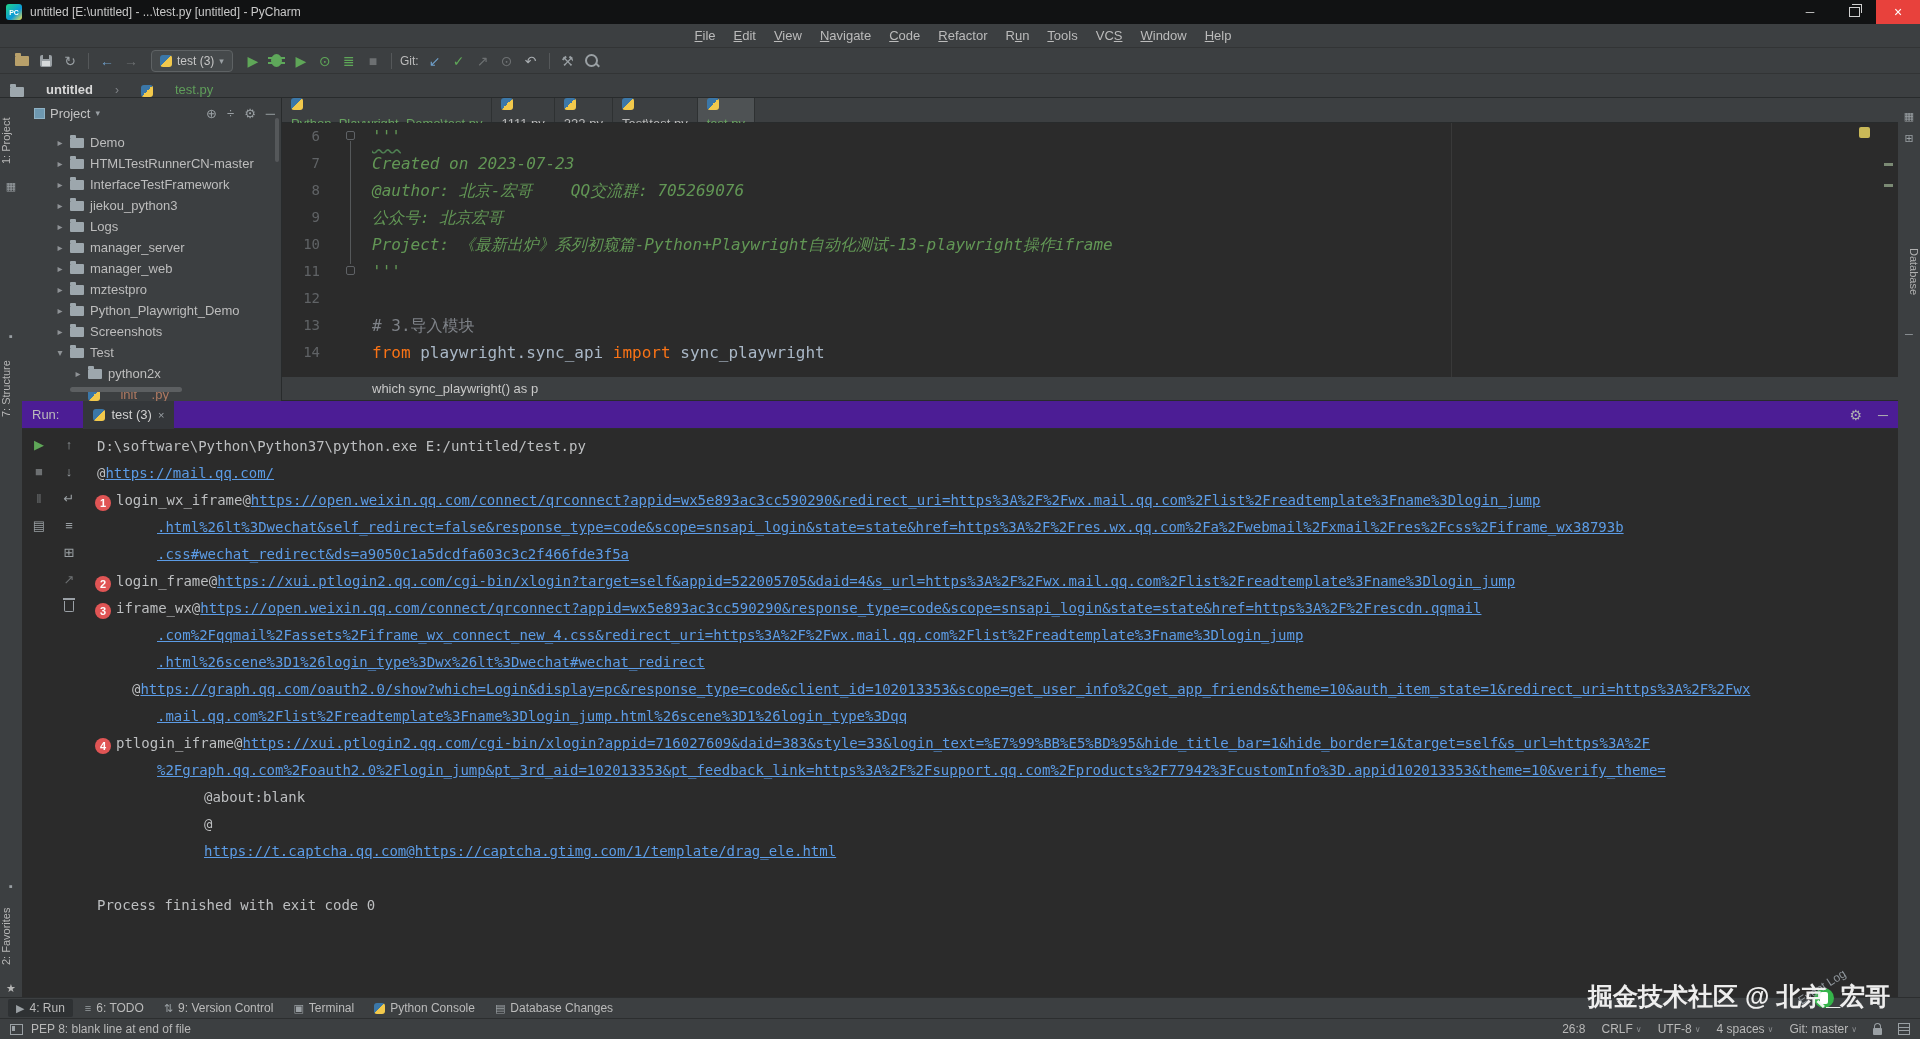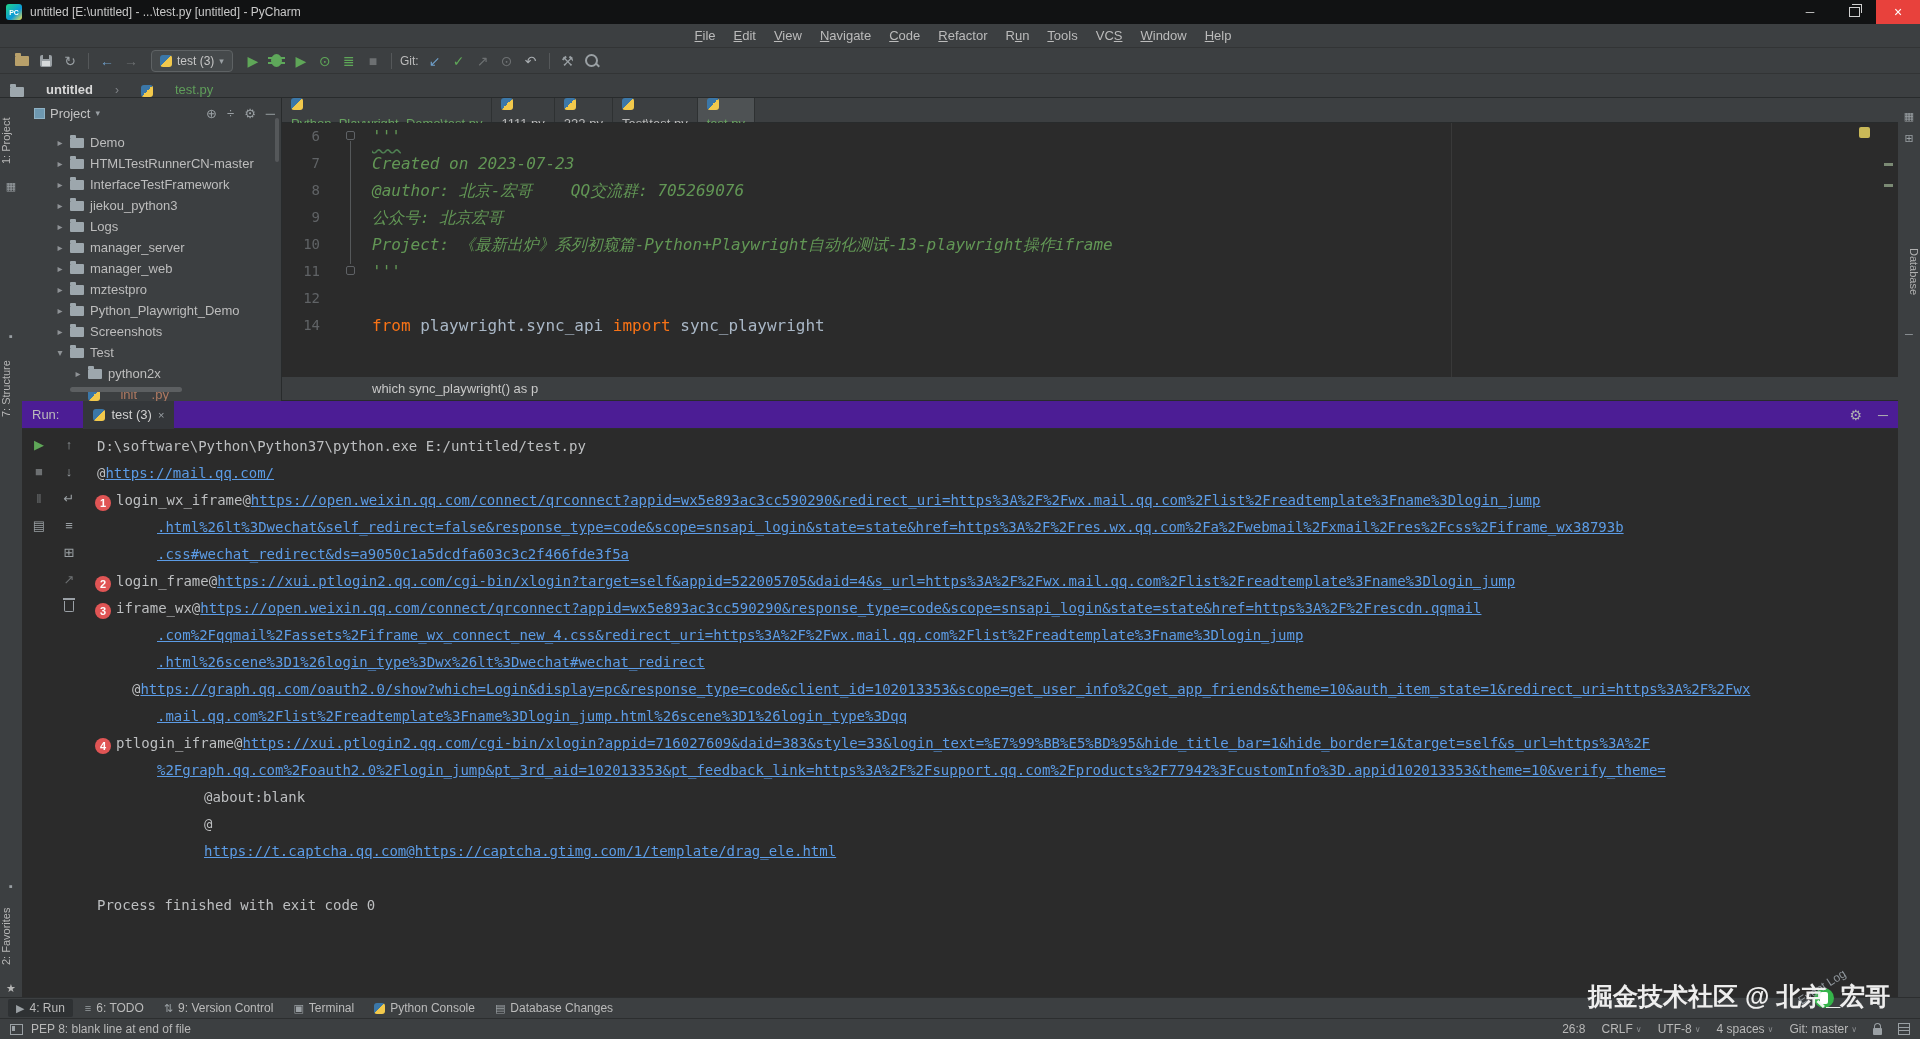--- a/index.html
+++ b/index.html
@@ -346,20 +346,21 @@
     </div>
 
   <div id="code">
       <div class="code-line"><span class="lnum">6</span><span class="fold-box"></span><span class="lcontent"><span class="tok str wavy">'''</span></span></div>
       <div class="code-line"><span class="lnum">7</span><span class="lcontent"><span class="tok doc">Created on 2023-07-23</span></span></div>
       <div class="code-line"><span class="lnum">8</span><span class="lcontent"><span class="tok doc">@author: 北京-宏哥    QQ交流群: 705269076</span></span></div>
       <div class="code-line"><span class="lnum">9</span><span class="lcontent"><span class="tok doc">公众号: 北京宏哥</span></span></div>
       <div class="code-line"><span class="lnum">10</span><span class="lcontent"><span class="tok doc">Project: 《最新出炉》系列初窥篇-Python+Playwright自动化测试-13-playwright操作iframe</span></span></div>
       <div class="code-line"><span class="lnum">11</span><span class="fold-box"></span><span class="lcontent"><span class="tok str">'''</span></span></div>
       <div class="code-line"><span class="lnum">12</span><span class="lcontent"></span></div>
+      <div class="code-line"><span class="lnum">13</span><span class="lcontent"><span class="tok com"># 3.导入模块</span></span></div>
       <div class="code-line"><span class="lnum">14</span><span class="lcontent"><span class="tok kw">from</span><span class="tok pln"> playwright.sync_api </span><span class="tok kw">import</span><span class="tok pln"> sync_playwright</span></span></div>
     </div>
   <div id="fold-line"></div>
   <div id="margin-line"></div>
   <div id="insp-badge"></div>
   <div class="stripe-mark" style="top:163px;"></div>
   <div class="stripe-mark" style="top:184px;"></div>
   <div id="sticky">which sync_playwright() as p</div>
 
   <div id="right-stripe">

